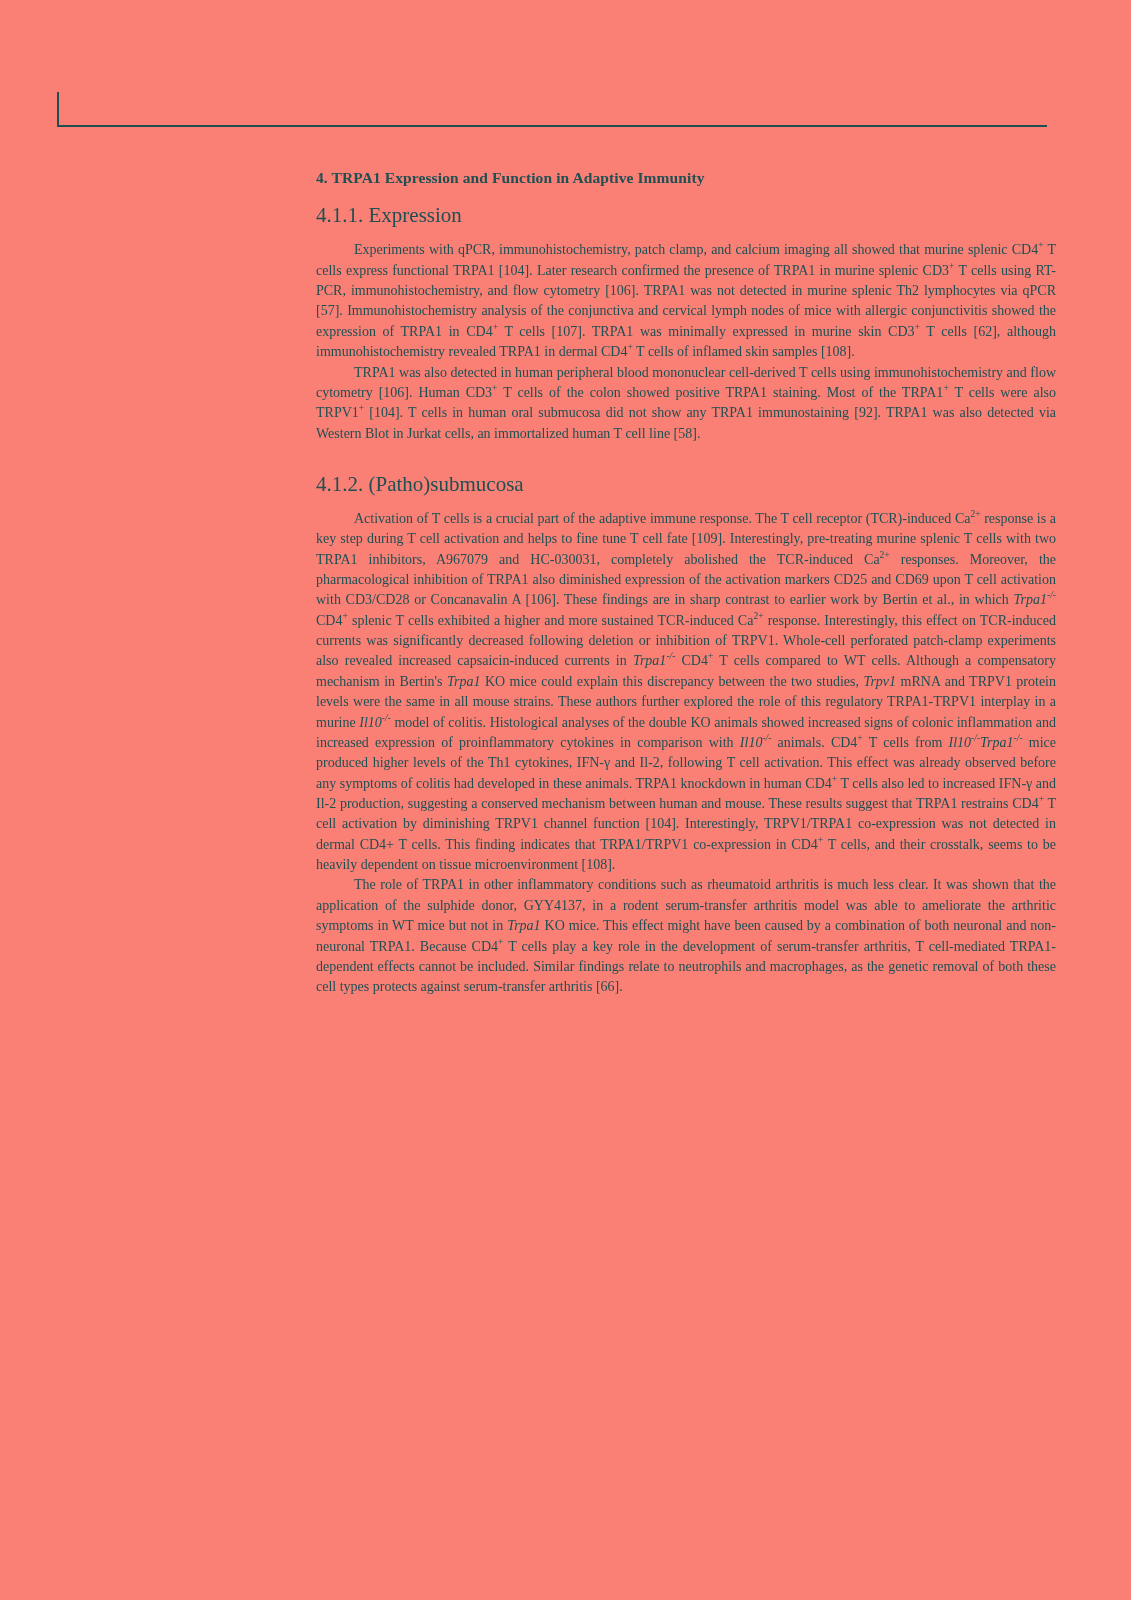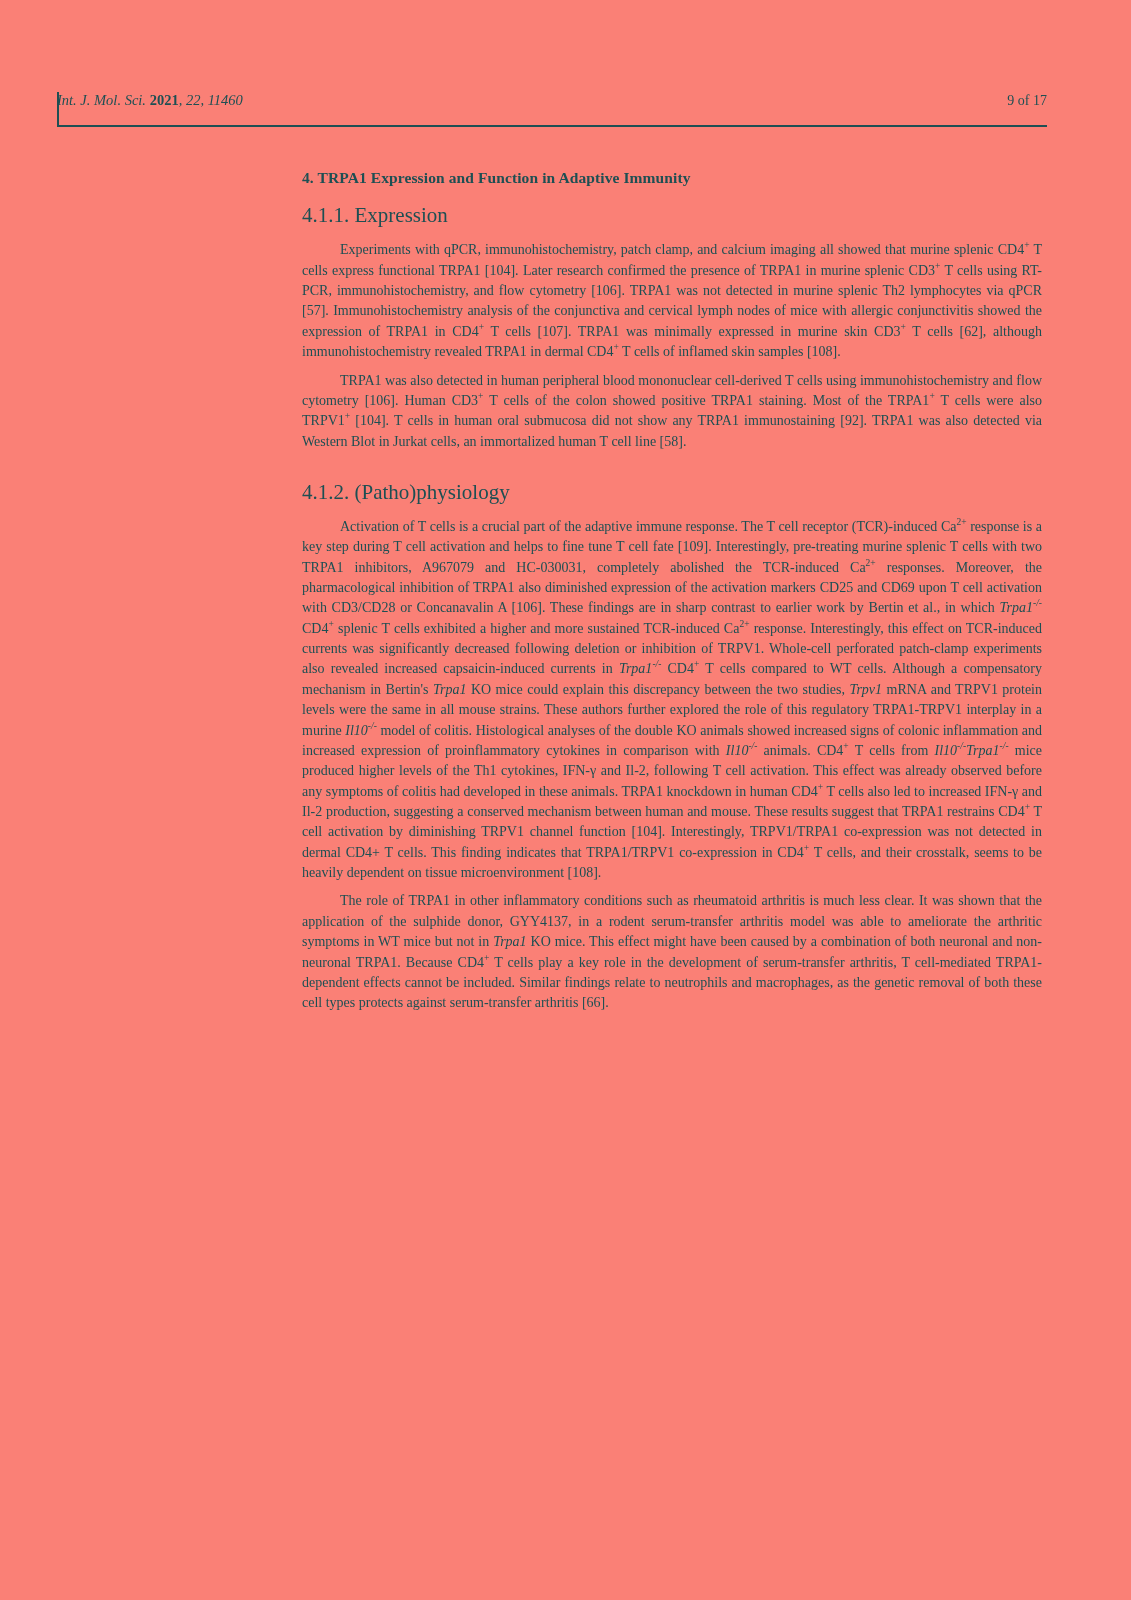--- a/index.html
+++ b/index.html
@@ -58,21 +58,21 @@
     position: absolute;
     left: 57px;
     top: 92px;
     width: 2px;
     height: 35px;
     background: #1d4f53;
   }
   
   .content {
     position: absolute;
-    left: 302px;
+    left: 316px;
     top: 168px;
     width: 740px;
   }
   h2.sec {
     font-size: 15.5px;
     font-weight: bold;
     margin: 0 0 16px 0;
     line-height: 1.25;
     letter-spacing: 0.1px;
   }
@@ -89,61 +89,57 @@
   }
   p.para {
     font-size: 14px;
     line-height: 1.455;
     text-align: justify;
     margin: 0 0 0 0;
     text-indent: 38px;
     hyphens: manual;
   }
   p.para + p.para {
-    margin-top: 8px;
+    margin-top: 0;
   }
   .gap-section {
     margin-top: 28px !important;
   }
   sup {
     font-size: 0.68em;
     vertical-align: super;
     line-height: 0;
   }
   i { font-style: italic; }
 </style>
 </head>
 <body>
 
 <div class="page">
 
   <div class="left-bar"></div>
 
-  <div class="header">
-    <div class="header-left"><span class="plain">Int. J. Mol. Sci.</span> <b>2021</b><span class="plain">, 22, 11460</span></div>
-    <div class="header-right">9 of 17</div>
-  </div>
   <div class="header-rule"></div>
 
   <div class="content">
 
     <h2 class="sec">4. TRPA1 Expression and Function in Adaptive Immunity</h2>
 
 
     <h4 class="subsubsec">4.1.1. Expression</h4>
 
     <p class="para">
       Experiments with qPCR, immunohistochemistry, patch clamp, and calcium imaging all showed that murine splenic CD4<sup>+</sup> T cells express functional TRPA1 [104]. Later research confirmed the presence of TRPA1 in murine splenic CD3<sup>+</sup> T cells using RT-PCR, immunohistochemistry, and flow cytometry [106]. TRPA1 was not detected in murine splenic Th2 lymphocytes via qPCR [57]. Immunohistochemistry analysis of the conjunctiva and cervical lymph nodes of mice with allergic conjunctivitis showed the expression of TRPA1 in CD4<sup>+</sup> T cells [107]. TRPA1 was minimally expressed in murine skin CD3<sup>+</sup> T cells [62], although immunohistochemistry revealed TRPA1 in dermal CD4<sup>+</sup> T cells of inflamed skin samples [108].
     </p>
 
     <p class="para">
       TRPA1 was also detected in human peripheral blood mononuclear cell-derived T cells using immunohistochemistry and flow cytometry [106]. Human CD3<sup>+</sup> T cells of the colon showed positive TRPA1 staining. Most of the TRPA1<sup>+</sup> T cells were also TRPV1<sup>+</sup> [104]. T cells in human oral submucosa did not show any TRPA1 immunostaining [92]. TRPA1 was also detected via Western Blot in Jurkat cells, an immortalized human T cell line [58].
     </p>
 
-    <h4 class="subsubsec gap-section">4.1.2. (Patho)physiology</h4>
+    <h4 class="subsubsec gap-section">4.1.2. (Patho)submucosa</h4>
 
     <p class="para">
       Activation of T cells is a crucial part of the adaptive immune response. The T cell receptor (TCR)-induced Ca<sup>2+</sup> response is a key step during T cell activation and helps to fine tune T cell fate [109]. Interestingly, pre-treating murine splenic T cells with two TRPA1 inhibitors, A967079 and HC-030031, completely abolished the TCR-induced Ca<sup>2+</sup> responses. Moreover, the pharmacological inhibition of TRPA1 also diminished expression of the activation markers CD25 and CD69 upon T cell activation with CD3/CD28 or Concanavalin A [106]. These findings are in sharp contrast to earlier work by Bertin et al., in which <i>Trpa1<sup>-/-</sup></i> CD4<sup>+</sup> splenic T cells exhibited a higher and more sustained TCR-induced Ca<sup>2+</sup> response. Interestingly, this effect on TCR-induced currents was significantly decreased following deletion or inhibition of TRPV1. Whole-cell perforated patch-clamp experiments also revealed increased capsaicin-induced currents in <i>Trpa1<sup>-/-</sup></i> CD4<sup>+</sup> T cells compared to WT cells. Although a compensatory mechanism in Bertin's <i>Trpa1</i> KO mice could explain this discrepancy between the two studies, <i>Trpv1</i> mRNA and TRPV1 protein levels were the same in all mouse strains. These authors further explored the role of this regulatory TRPA1-TRPV1 interplay in a murine <i>Il10<sup>-/-</sup></i> model of colitis. Histological analyses of the double KO animals showed increased signs of colonic inflammation and increased expression of proinflammatory cytokines in comparison with <i>Il10<sup>-/-</sup></i> animals. CD4<sup>+</sup> T cells from <i>Il10<sup>-/-</sup>Trpa1<sup>-/-</sup></i> mice produced higher levels of the Th1 cytokines, IFN-γ and Il-2, following T cell activation. This effect was already observed before any symptoms of colitis had developed in these animals. TRPA1 knockdown in human CD4<sup>+</sup> T cells also led to increased IFN-γ and Il-2 production, suggesting a conserved mechanism between human and mouse. These results suggest that TRPA1 restrains CD4<sup>+</sup> T cell activation by diminishing TRPV1 channel function [104]. Interestingly, TRPV1/TRPA1 co-expression was not detected in dermal CD4+ T cells. This finding indicates that TRPA1/TRPV1 co-expression in CD4<sup>+</sup> T cells, and their crosstalk, seems to be heavily dependent on tissue microenvironment [108].
     </p>
 
     <p class="para">
       The role of TRPA1 in other inflammatory conditions such as rheumatoid arthritis is much less clear. It was shown that the application of the sulphide donor, GYY4137, in a rodent serum-transfer arthritis model was able to ameliorate the arthritic symptoms in WT mice but not in <i>Trpa1</i> KO mice. This effect might have been caused by a combination of both neuronal and non-neuronal TRPA1. Because CD4<sup>+</sup> T cells play a key role in the development of serum-transfer arthritis, T cell-mediated TRPA1-dependent effects cannot be included. Similar findings relate to neutrophils and macrophages, as the genetic removal of both these cell types protects against serum-transfer arthritis [66].
     </p>
 
   </div>

